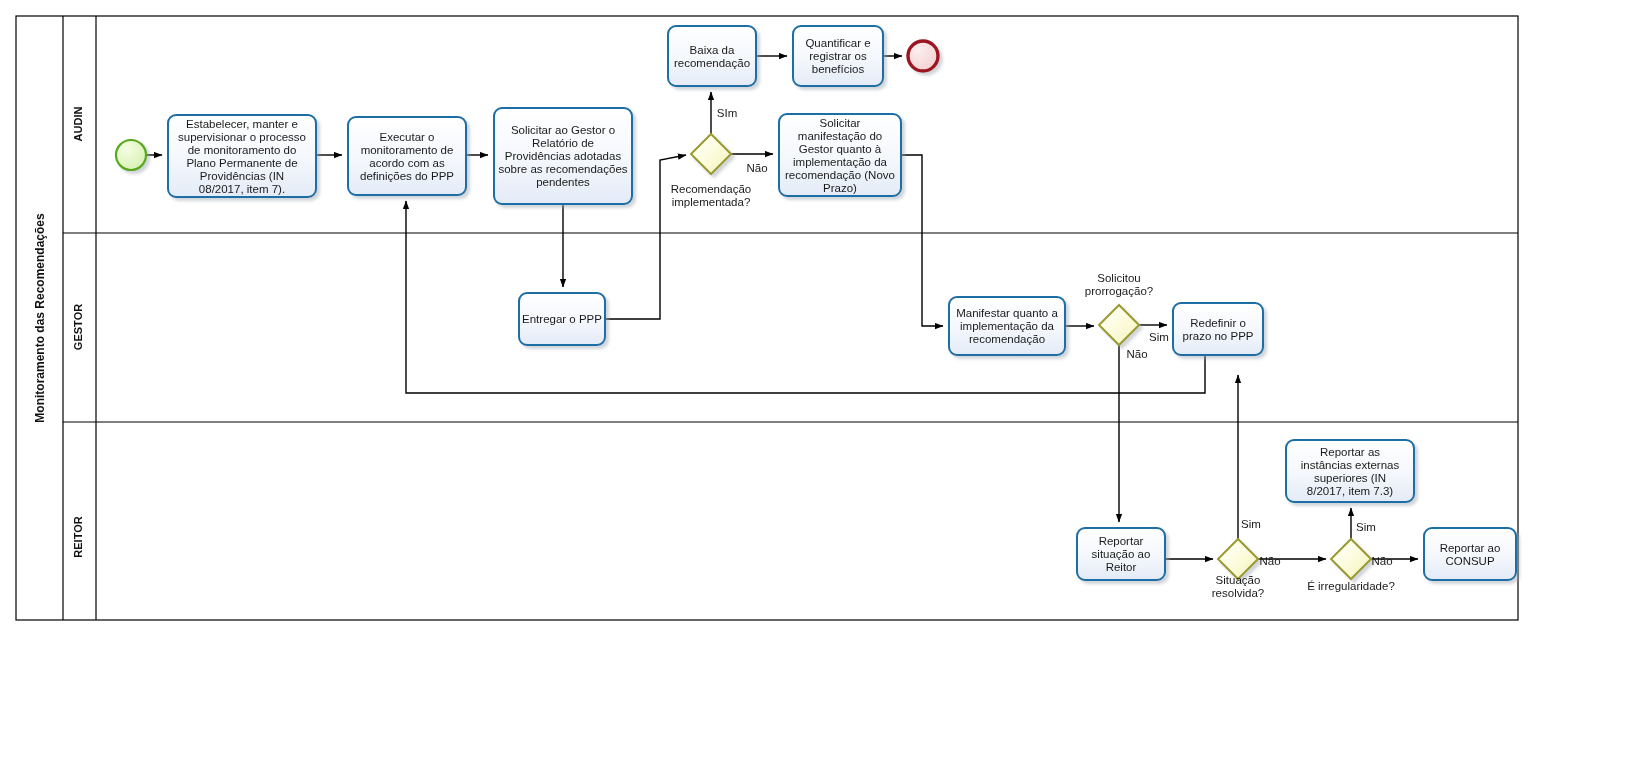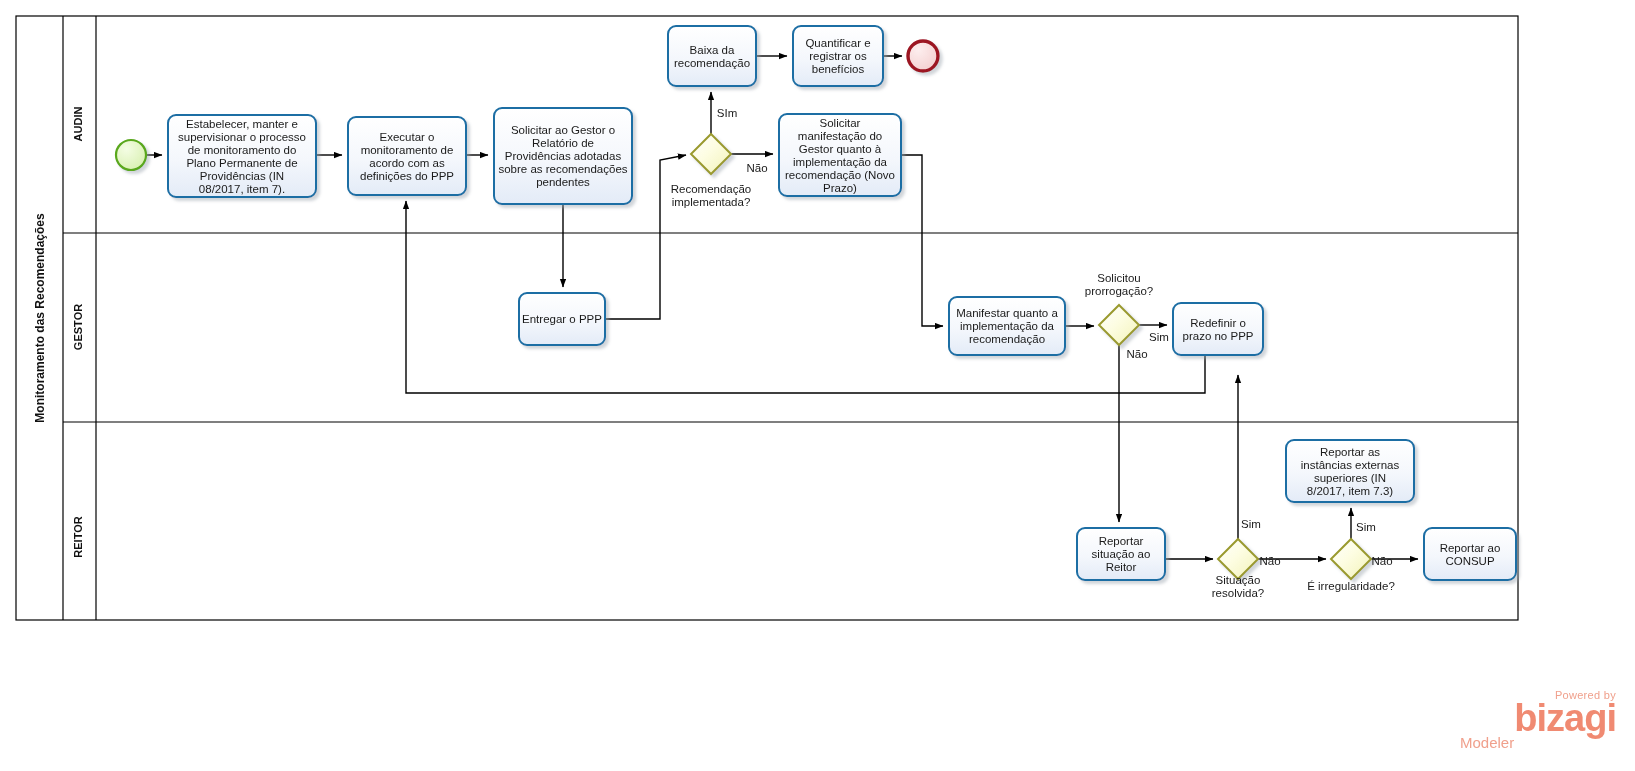--- a/index.html
+++ b/index.html
@@ -161,20 +161,13 @@
         <text x="757" y="172" class="flow-label" text-anchor="middle">Não</text>
         <text x="1159" y="341" class="flow-label" text-anchor="middle">Sim</text>
         <text x="1137" y="358" class="flow-label" text-anchor="middle">Não</text>
         <text x="1251" y="528" class="flow-label" text-anchor="middle">Sim</text>
         <text x="1270" y="565" class="flow-label" text-anchor="middle">Não</text>
         <text x="1366" y="531" class="flow-label" text-anchor="middle">Sim</text>
         <text x="1382" y="565" class="flow-label" text-anchor="middle">Não</text>
       </g>
   </svg>
 
-  <div style="position:absolute;left:1450px;top:686px;width:170px;height:70px;">
-    <svg width="170" height="70" viewBox="0 0 170 70">
-      <text class="brandTop" x="166" y="13" text-anchor="end">Powered by</text>
-      <text class="brandMain" x="166" y="45" text-anchor="end">bizagi</text>
-      <text class="brandSub" x="10" y="62" text-anchor="start">Modeler</text>
-    </svg>
-  </div>
 </div>
 
 </body></html>

